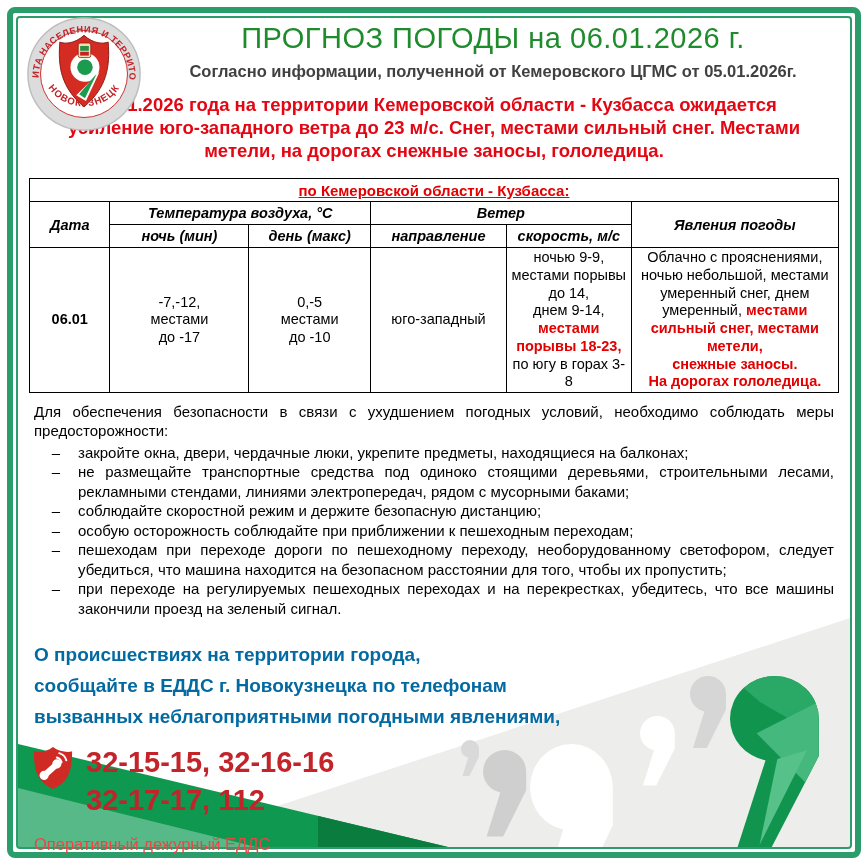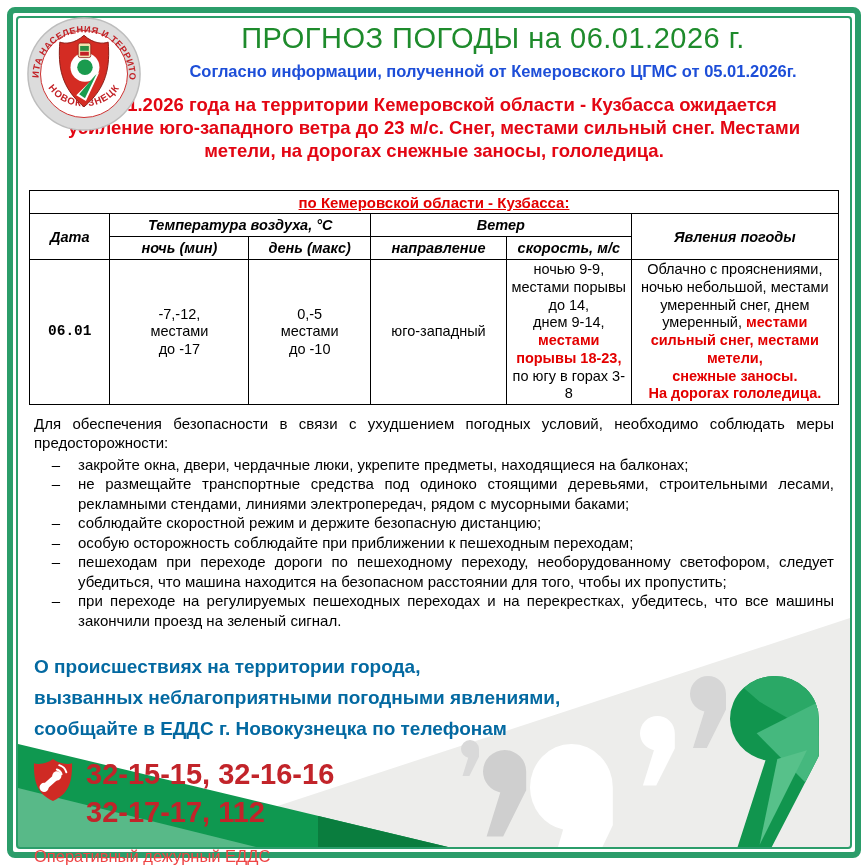--- a/index.html
+++ b/index.html
@@ -7,31 +7,31 @@
         font-family:"Liberation Sans","DejaVu Sans",sans-serif;color:#000;}
   .frame-outer{position:absolute;inset:7px;border:6px solid #2b9d6a;border-radius:8px;pointer-events:none;}
   .frame-inner{position:absolute;inset:16px;border:2px solid #2b9d6a;border-radius:4px;pointer-events:none;}
   .content{position:absolute;inset:20px;z-index:1;}
   .deco{position:absolute;inset:18px;z-index:0;pointer-events:none;}
 
   .logo{position:absolute;left:6px;top:-4px;width:116px;height:116px;}
 
   .title-wrap{margin:2px 0 0 118px;text-align:center;}
   .title{font-size:29px;font-weight:normal;color:#1e8b2c;letter-spacing:.5px;}
-  .subtitle{margin-top:7px;font-size:16.5px;font-weight:bold;color:#1d4ed8;}
+  .subtitle{margin-top:7px;font-size:16.5px;font-weight:bold;color:#404040;}
 
   .warning{margin:12px auto 0;width:762px;text-align:center;color:#e30613;
            font-weight:bold;font-size:18.5px;line-height:1.25;}
 
-  table.wx{margin:28px auto 0;width:810px;border-collapse:collapse;table-layout:fixed;}
+  table.wx{margin:16px auto 0;width:810px;border-collapse:collapse;table-layout:fixed;}
   table.wx td,table.wx th{border:1.5px solid #000;padding:1px 3px;vertical-align:middle;text-align:center;}
   .region-row td{font-weight:bold;color:#e30000;text-decoration:underline;font-size:15px;height:20px;}
   th.hdr{font-style:italic;font-weight:bold;font-size:14.5px;height:20px;}
   td.cell{font-size:14.5px;white-space:pre-line;line-height:1.22;}
-  td.date-cell{font-weight:bold;font-family:Liberation Mono, monospace;}
+  td.date-cell{font-weight:bold;}
   .red{color:#e30000;font-weight:bold;}
   .col-date{width:80px;}.col-night{width:138px;}.col-day{width:121px;}
   .col-dir{width:135px;}.col-speed{width:124px;}.col-phen{width:206px;}
 
   .precautions{margin:9px 14px 0 14px;font-size:15px;line-height:1.3;text-align:justify;}
   .prec-intro{margin-bottom:2px;}
   .prec-item{display:flex;}
   .prec-marker{flex:0 0 44px;text-align:center;}
   .prec-text{flex:1;text-align:justify;}
 
@@ -187,22 +187,22 @@
           <span class="prec-text">пешеходам при переходе дороги по пешеходному переходу, необорудованному светофором, следует убедиться, что машина находится на безопасном расстоянии для того, чтобы их пропустить;</span>
         </div>
       <div class="prec-item">
           <span class="prec-marker">–</span>
           <span class="prec-text">при переходе на регулируемых пешеходных переходах и на перекрестках, убедитесь, что все машины закончили проезд на зеленый сигнал.</span>
         </div>
     </div>
 
     <div class="report">
       <div>О происшествиях на территории города,</div>
+      <div>сообщайте в ЕДДС г. Новокузнецка по телефонам</div>
       <div>вызванных неблагоприятными погодными явлениями,</div>
-      <div>сообщайте в ЕДДС г. Новокузнецка по телефонам</div>
     </div>
 
     <div class="phones">
       <svg class="phone-icon" viewBox="0 0 44 48">
         <path d="M22,2 C28,7 38,8 42,6.5 C42,24 40,38 22,46 C4,38 2,24 2,6.5 C6,8 16,7 22,2 Z" fill="#cf2a24"></path>
         <g fill="#ffffff" transform="rotate(-42 19 26)">
           <rect x="8" y="23" width="23" height="6.5" rx="3.2"></rect>
           <circle cx="10.5" cy="26" r="4.8"></circle>
           <circle cx="28.5" cy="26" r="4.8"></circle>
         </g>

